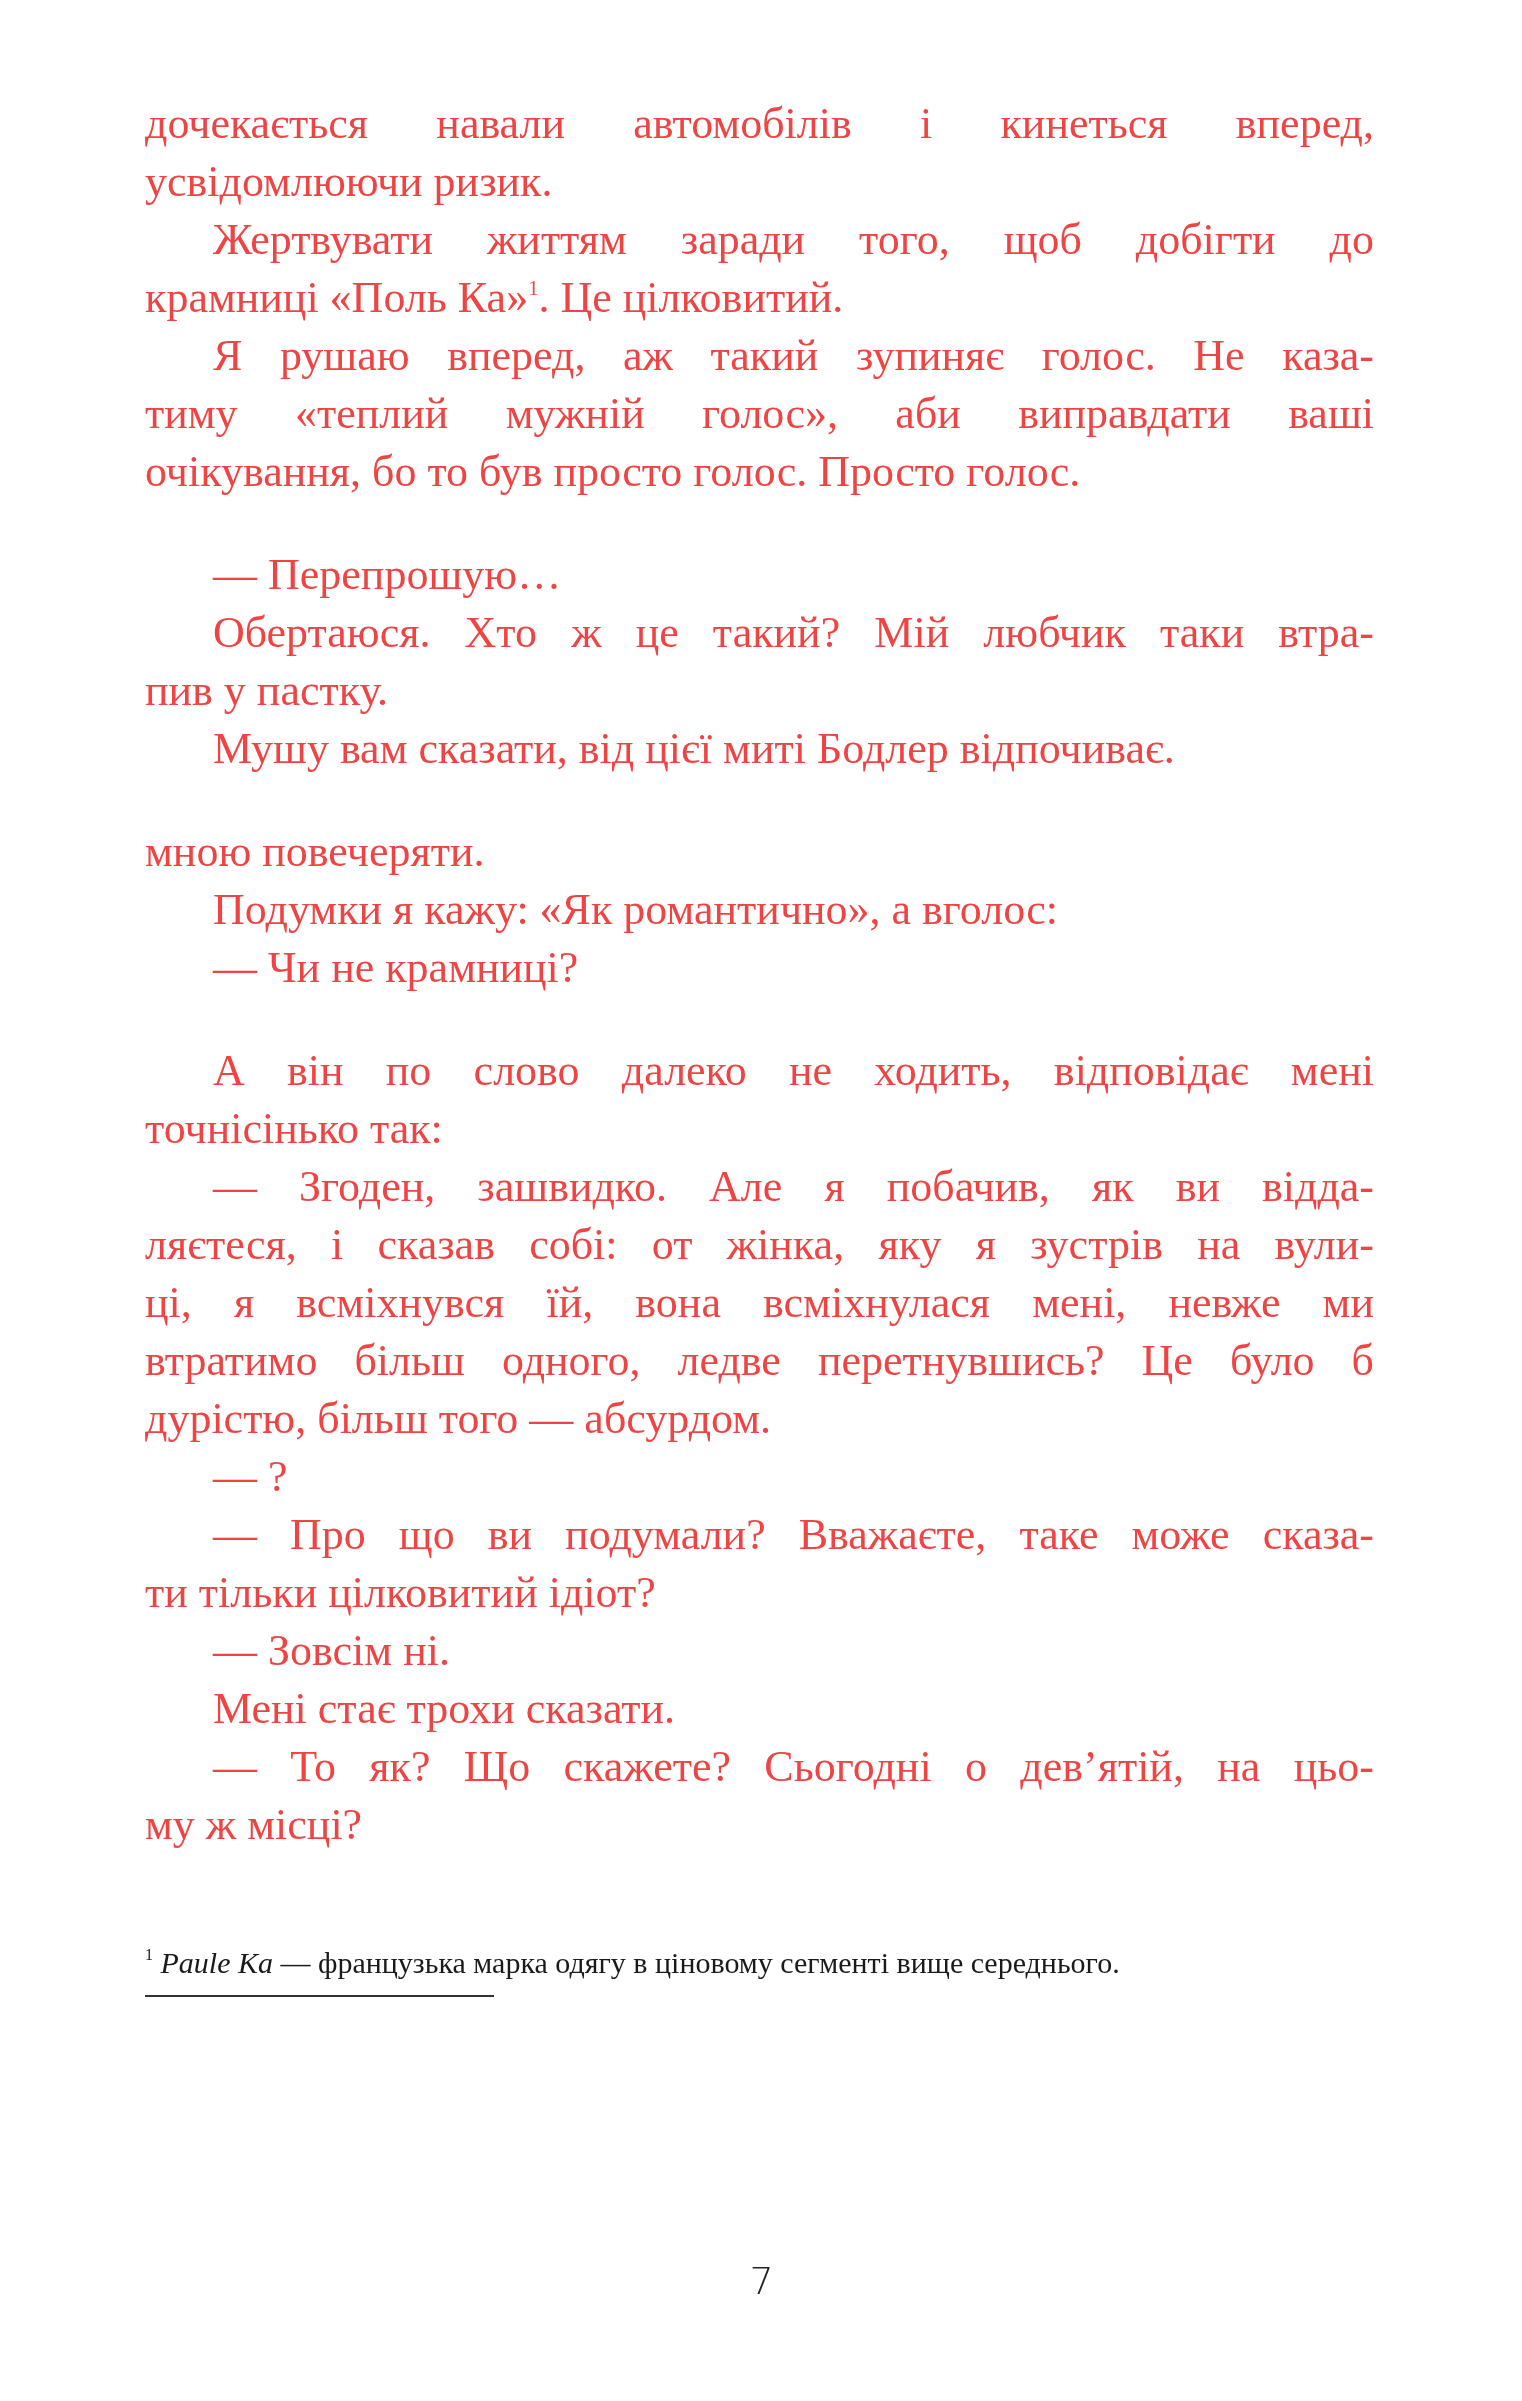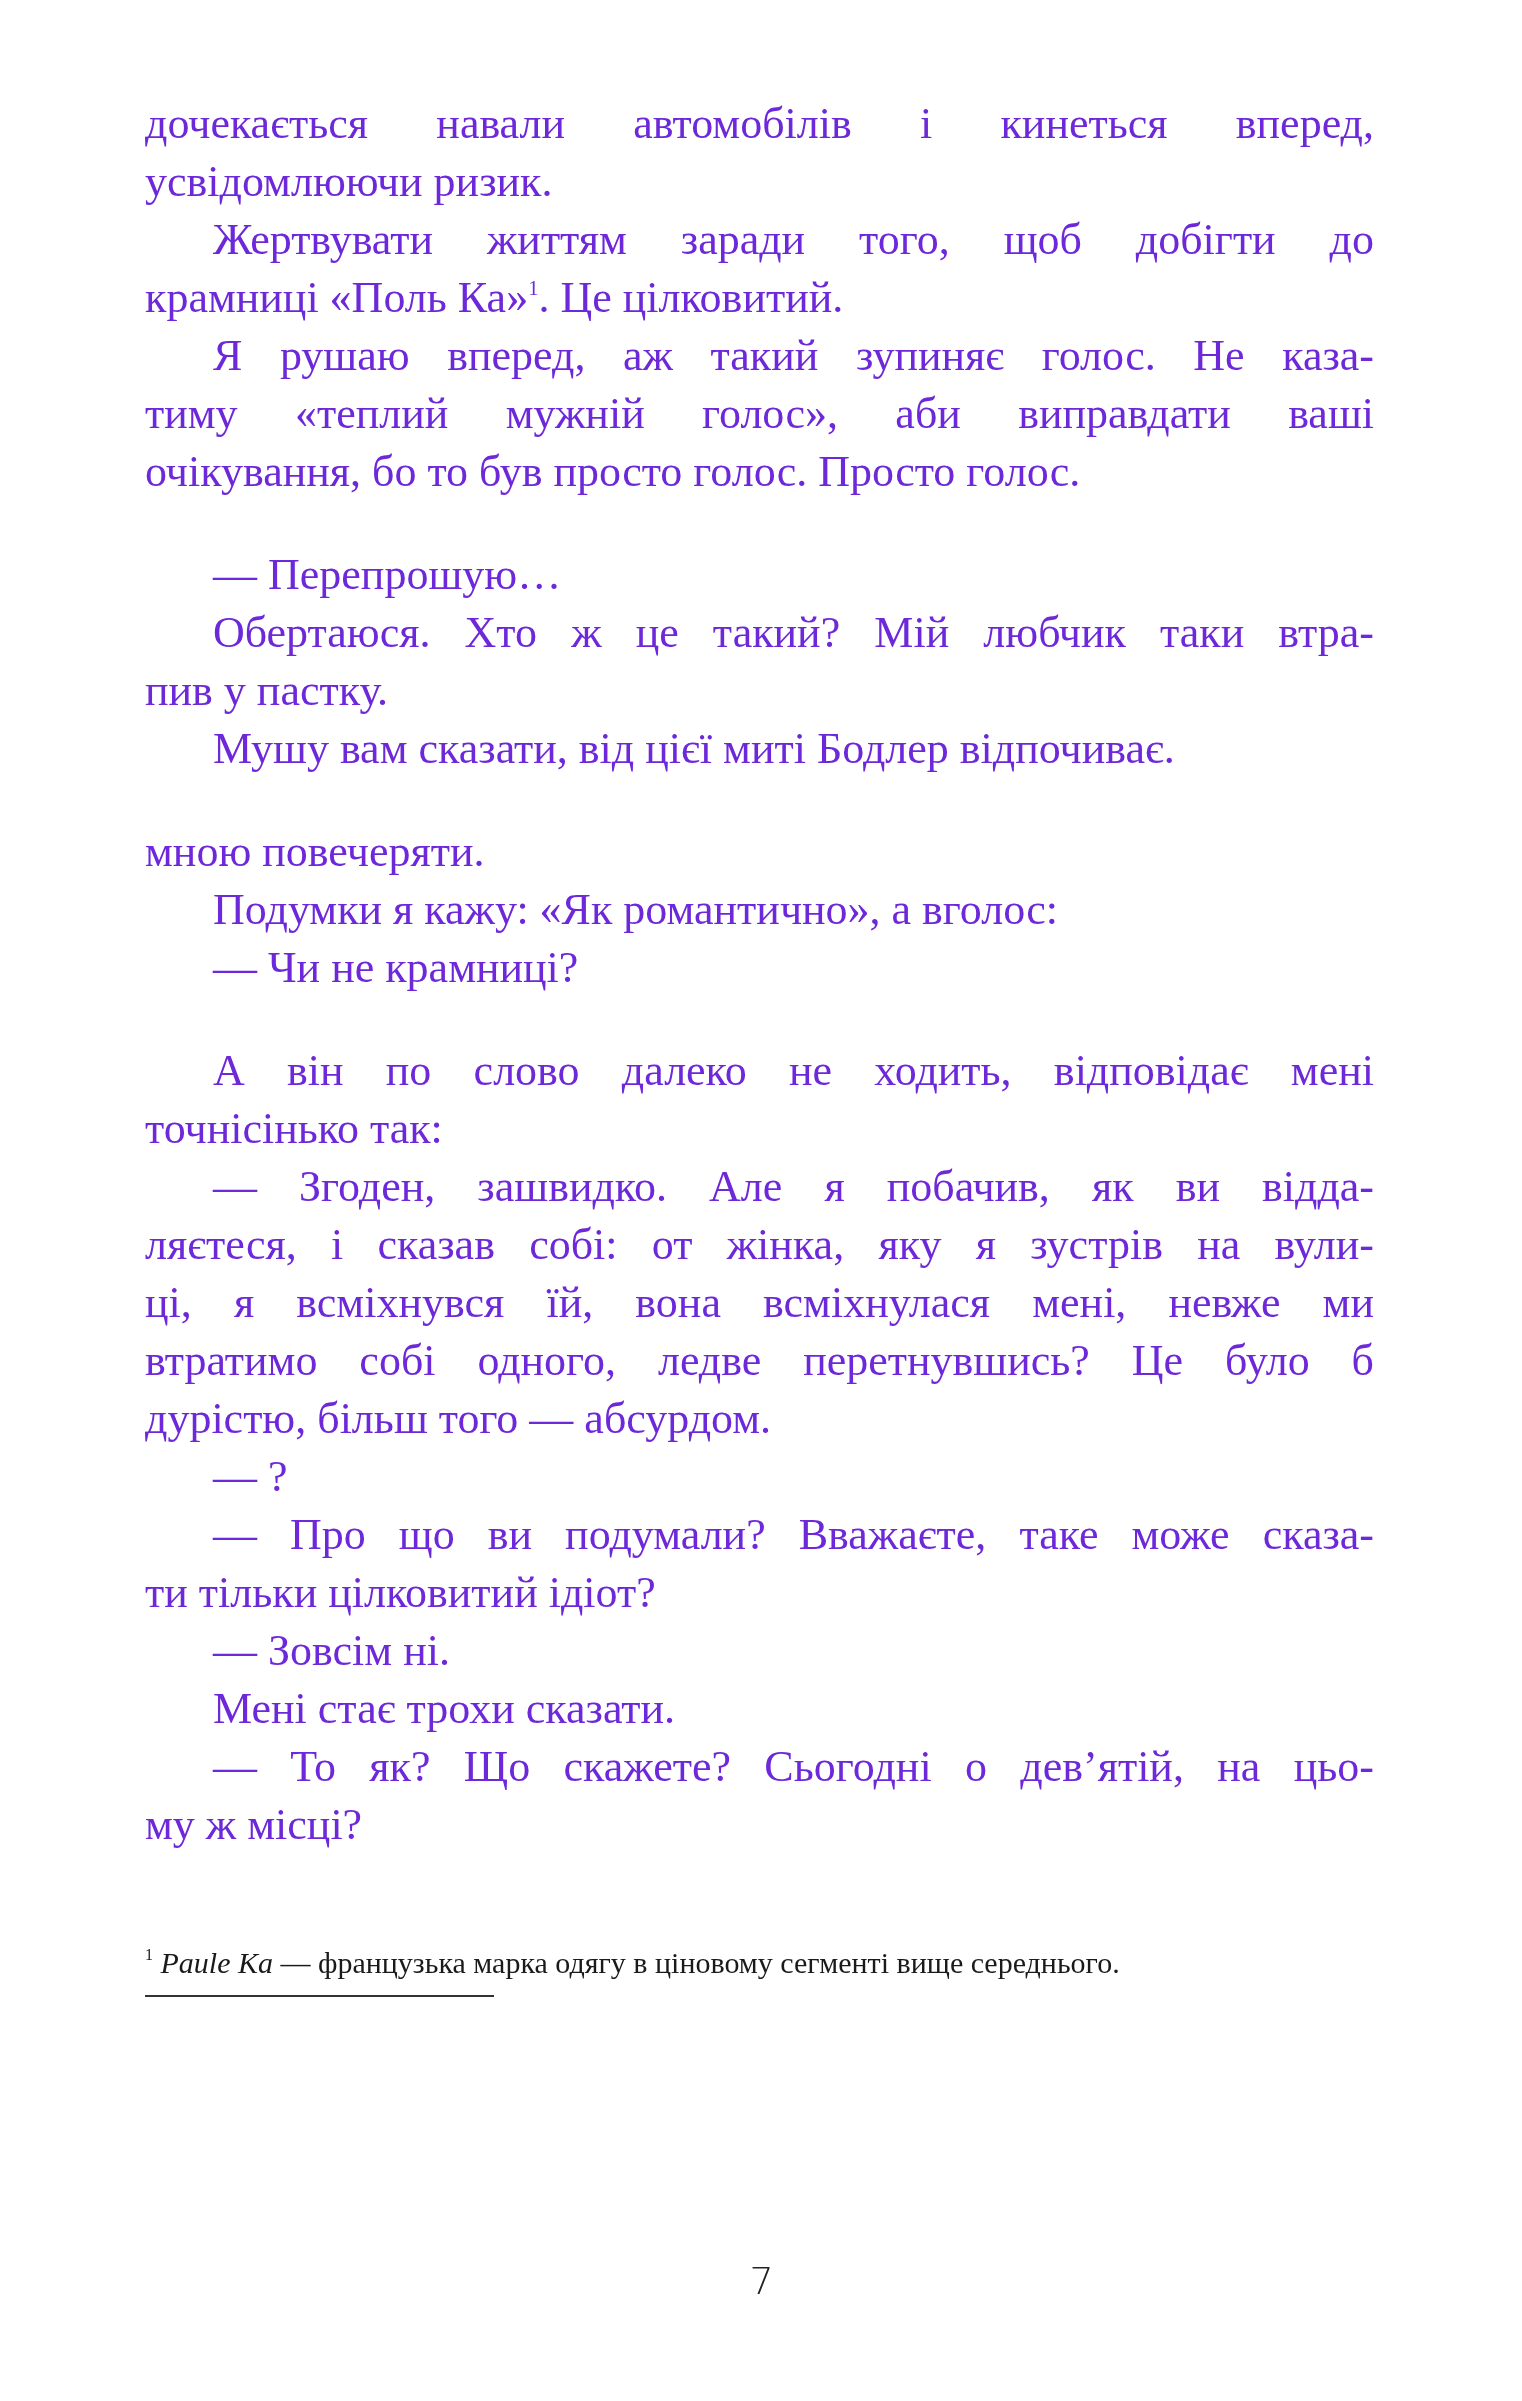--- a/index.html
+++ b/index.html
@@ -3,21 +3,21 @@
 <meta charset="utf-8">
 <style>
   html, body { margin:0; padding:0; background:#ffffff; }
   body { width:1523px; height:2401px; position:relative; overflow:hidden; }
   .page { position:absolute; left:145px; top:95px; width:1229px; }
   .line {
     font-family: "Liberation Serif", "DejaVu Serif", serif;
     font-size: 44px;
     line-height: 58px;
     height: 58px;
-    color:#6d28d9;
+    color:#ef4444;
     white-space: nowrap;
   }
   .j { text-align: justify; text-align-last: justify; }
   .ind { padding-left: 68px; }
   .gap { height: 45px; }
   sup { font-size: 20.6px; line-height: 0; vertical-align: 17.4px; }
   .rule { position:absolute; left:145px; top:1995px; width:349px; height:1.6px; background:#333; }
   .footnote {
     position:absolute; left:145px; top:1944px; width:1237px;
     font-family: "Liberation Serif", "DejaVu Serif", serif;
@@ -58,21 +58,21 @@
   <div class="line ind">Подумки я кажу: «Як романтично», а вголос:</div>
   <div class="line ind">— Чи не крамниці?</div>
 
   <div class="gap"></div>
 
   <div class="line j ind">А він по слово далеко не ходить, відповідає мені</div>
   <div class="line">точнісінько так:</div>
   <div class="line j ind">— Згоден, зашвидко. Але я побачив, як ви відда-</div>
   <div class="line j">ляєтеся, і сказав собі: от жінка, яку я зустрів на вули-</div>
   <div class="line j">ці, я всміхнувся їй, вона всміхнулася мені, невже ми</div>
-  <div class="line j">втратимо собі одного, ледве перетнувшись? Це було б</div>
+  <div class="line j">втратимо більш одного, ледве перетнувшись? Це було б</div>
   <div class="line">дурістю, більш того — абсурдом.</div>
   <div class="line ind">— ?</div>
   <div class="line j ind">— Про що ви подумали? Вважаєте, таке може сказа-</div>
   <div class="line">ти тільки цілковитий ідіот?</div>
   <div class="line ind">— Зовсім ні.</div>
   <div class="line ind">Мені стає трохи сказати.</div>
   <div class="line j ind">— То як? Що скажете? Сьогодні о дев’ятій, на цьо-</div>
   <div class="line">му ж місці?</div>
 </div>
 

